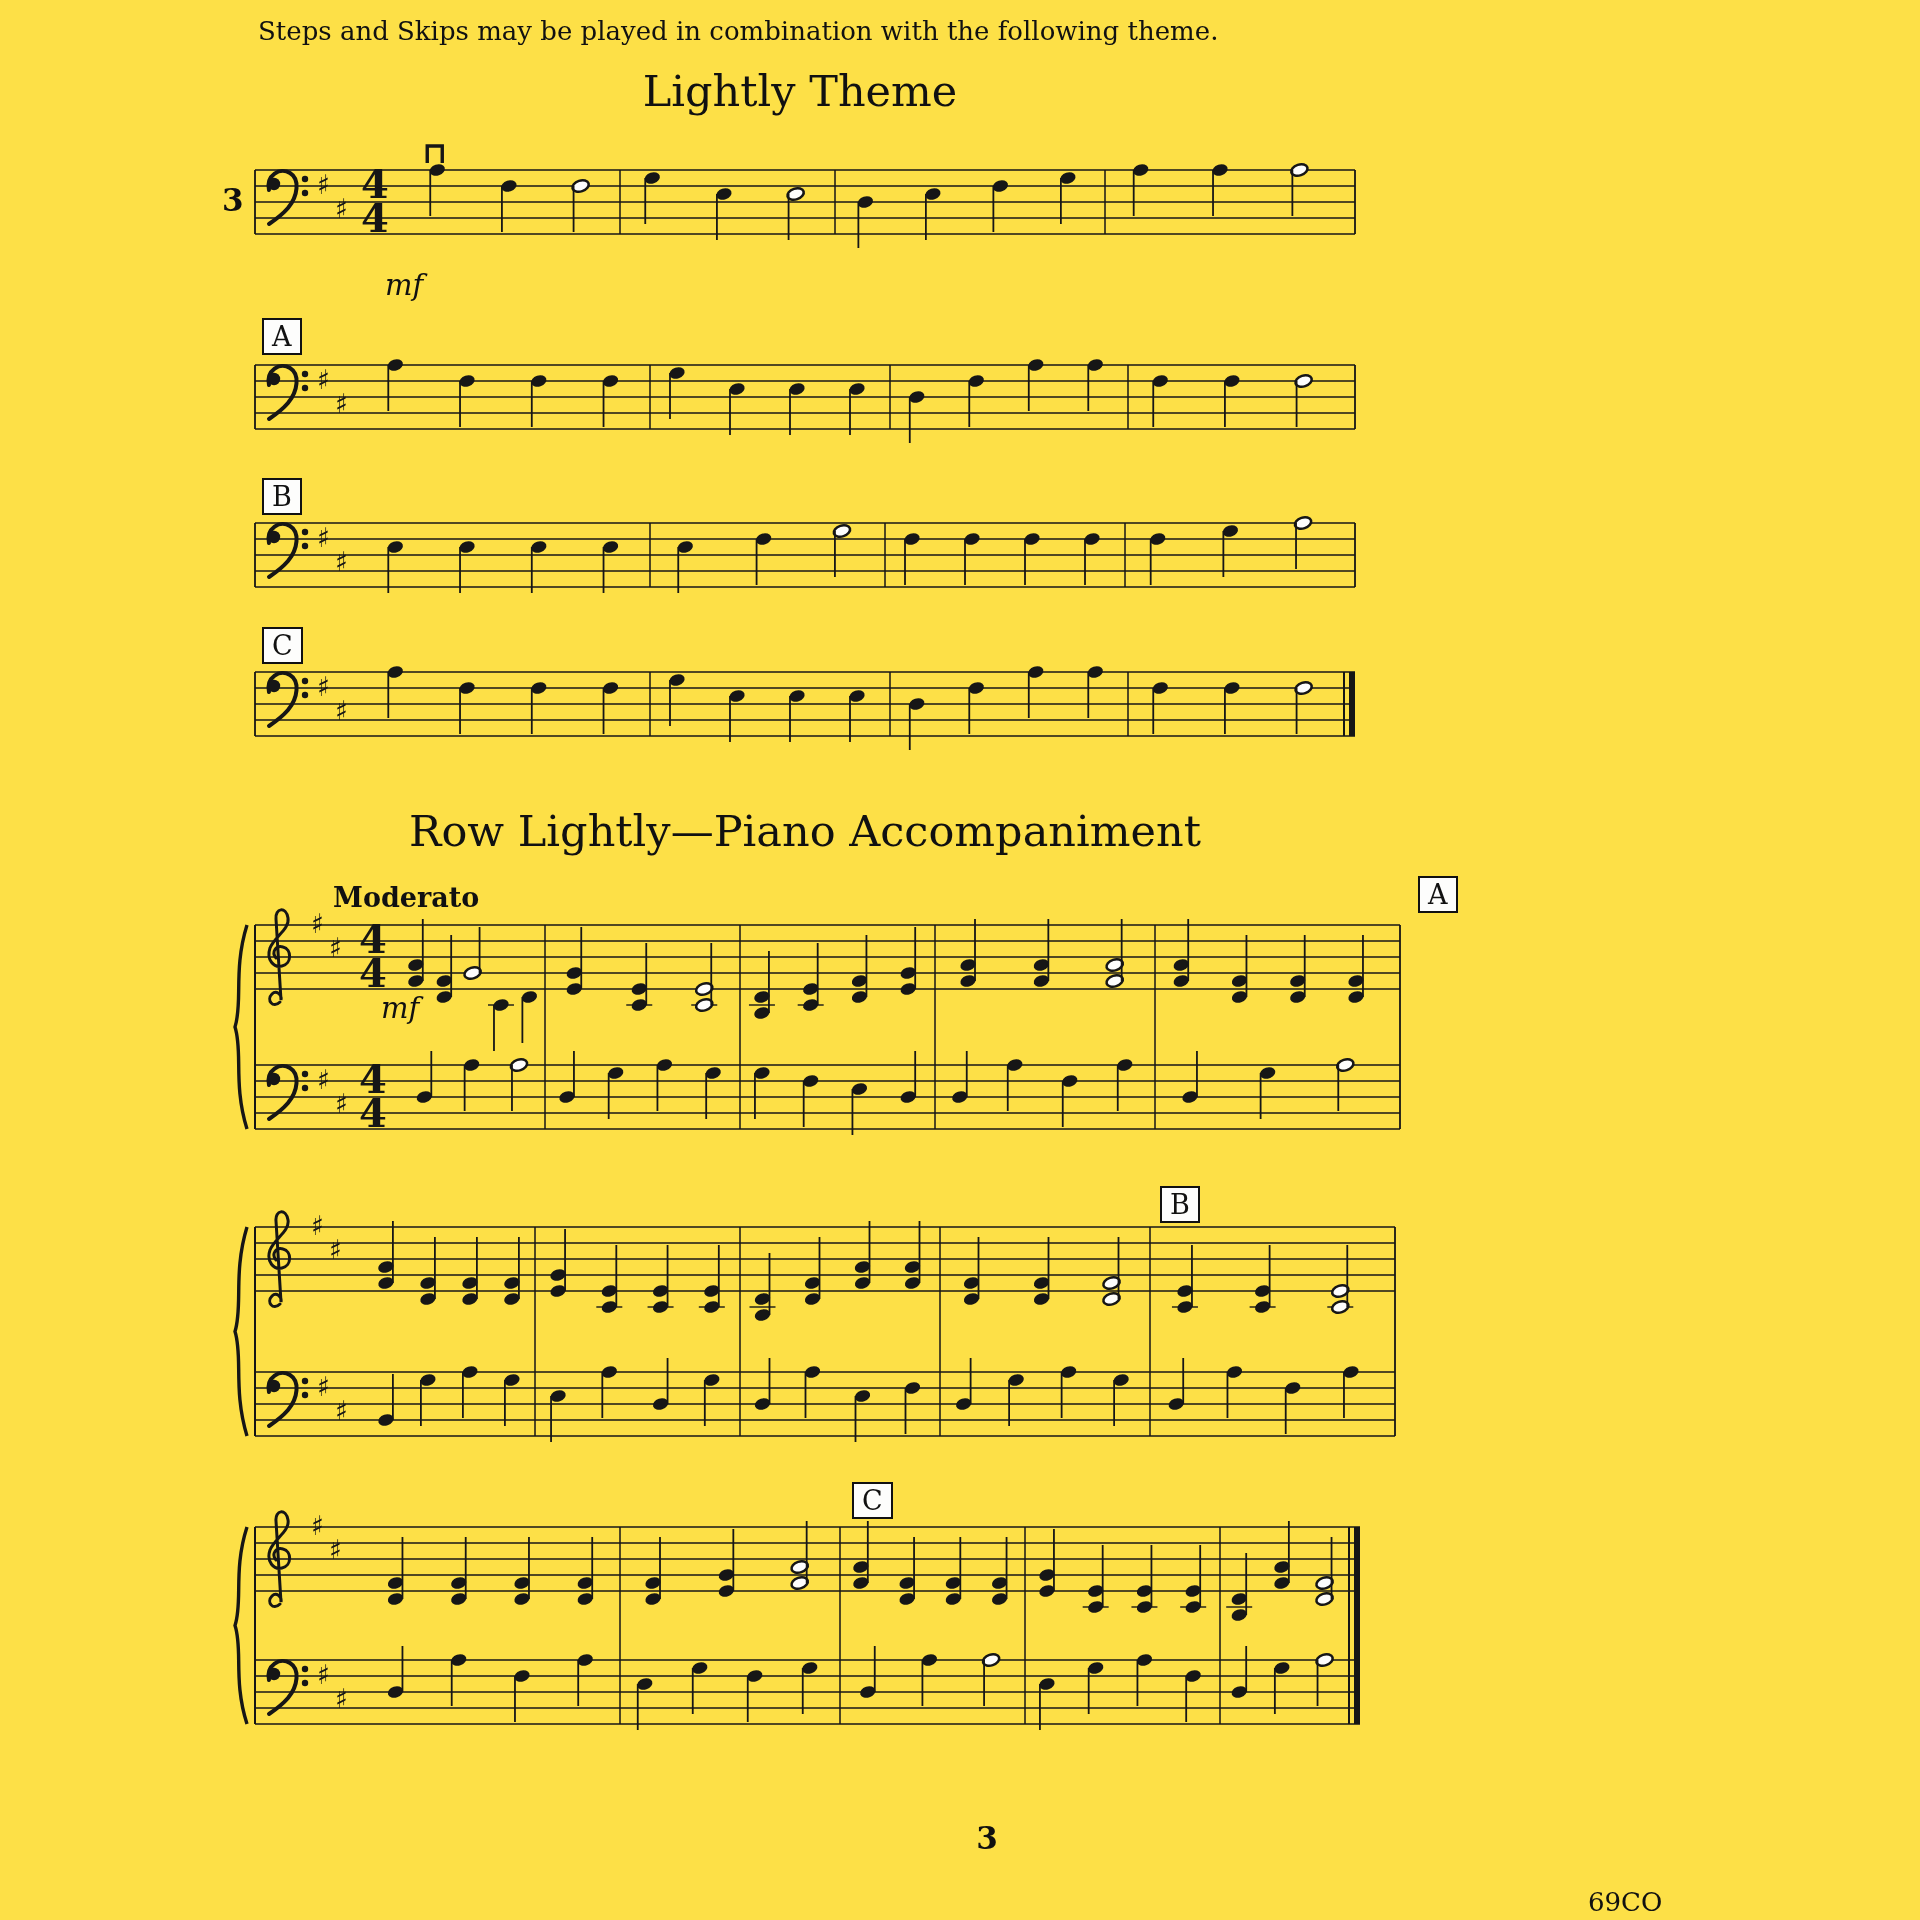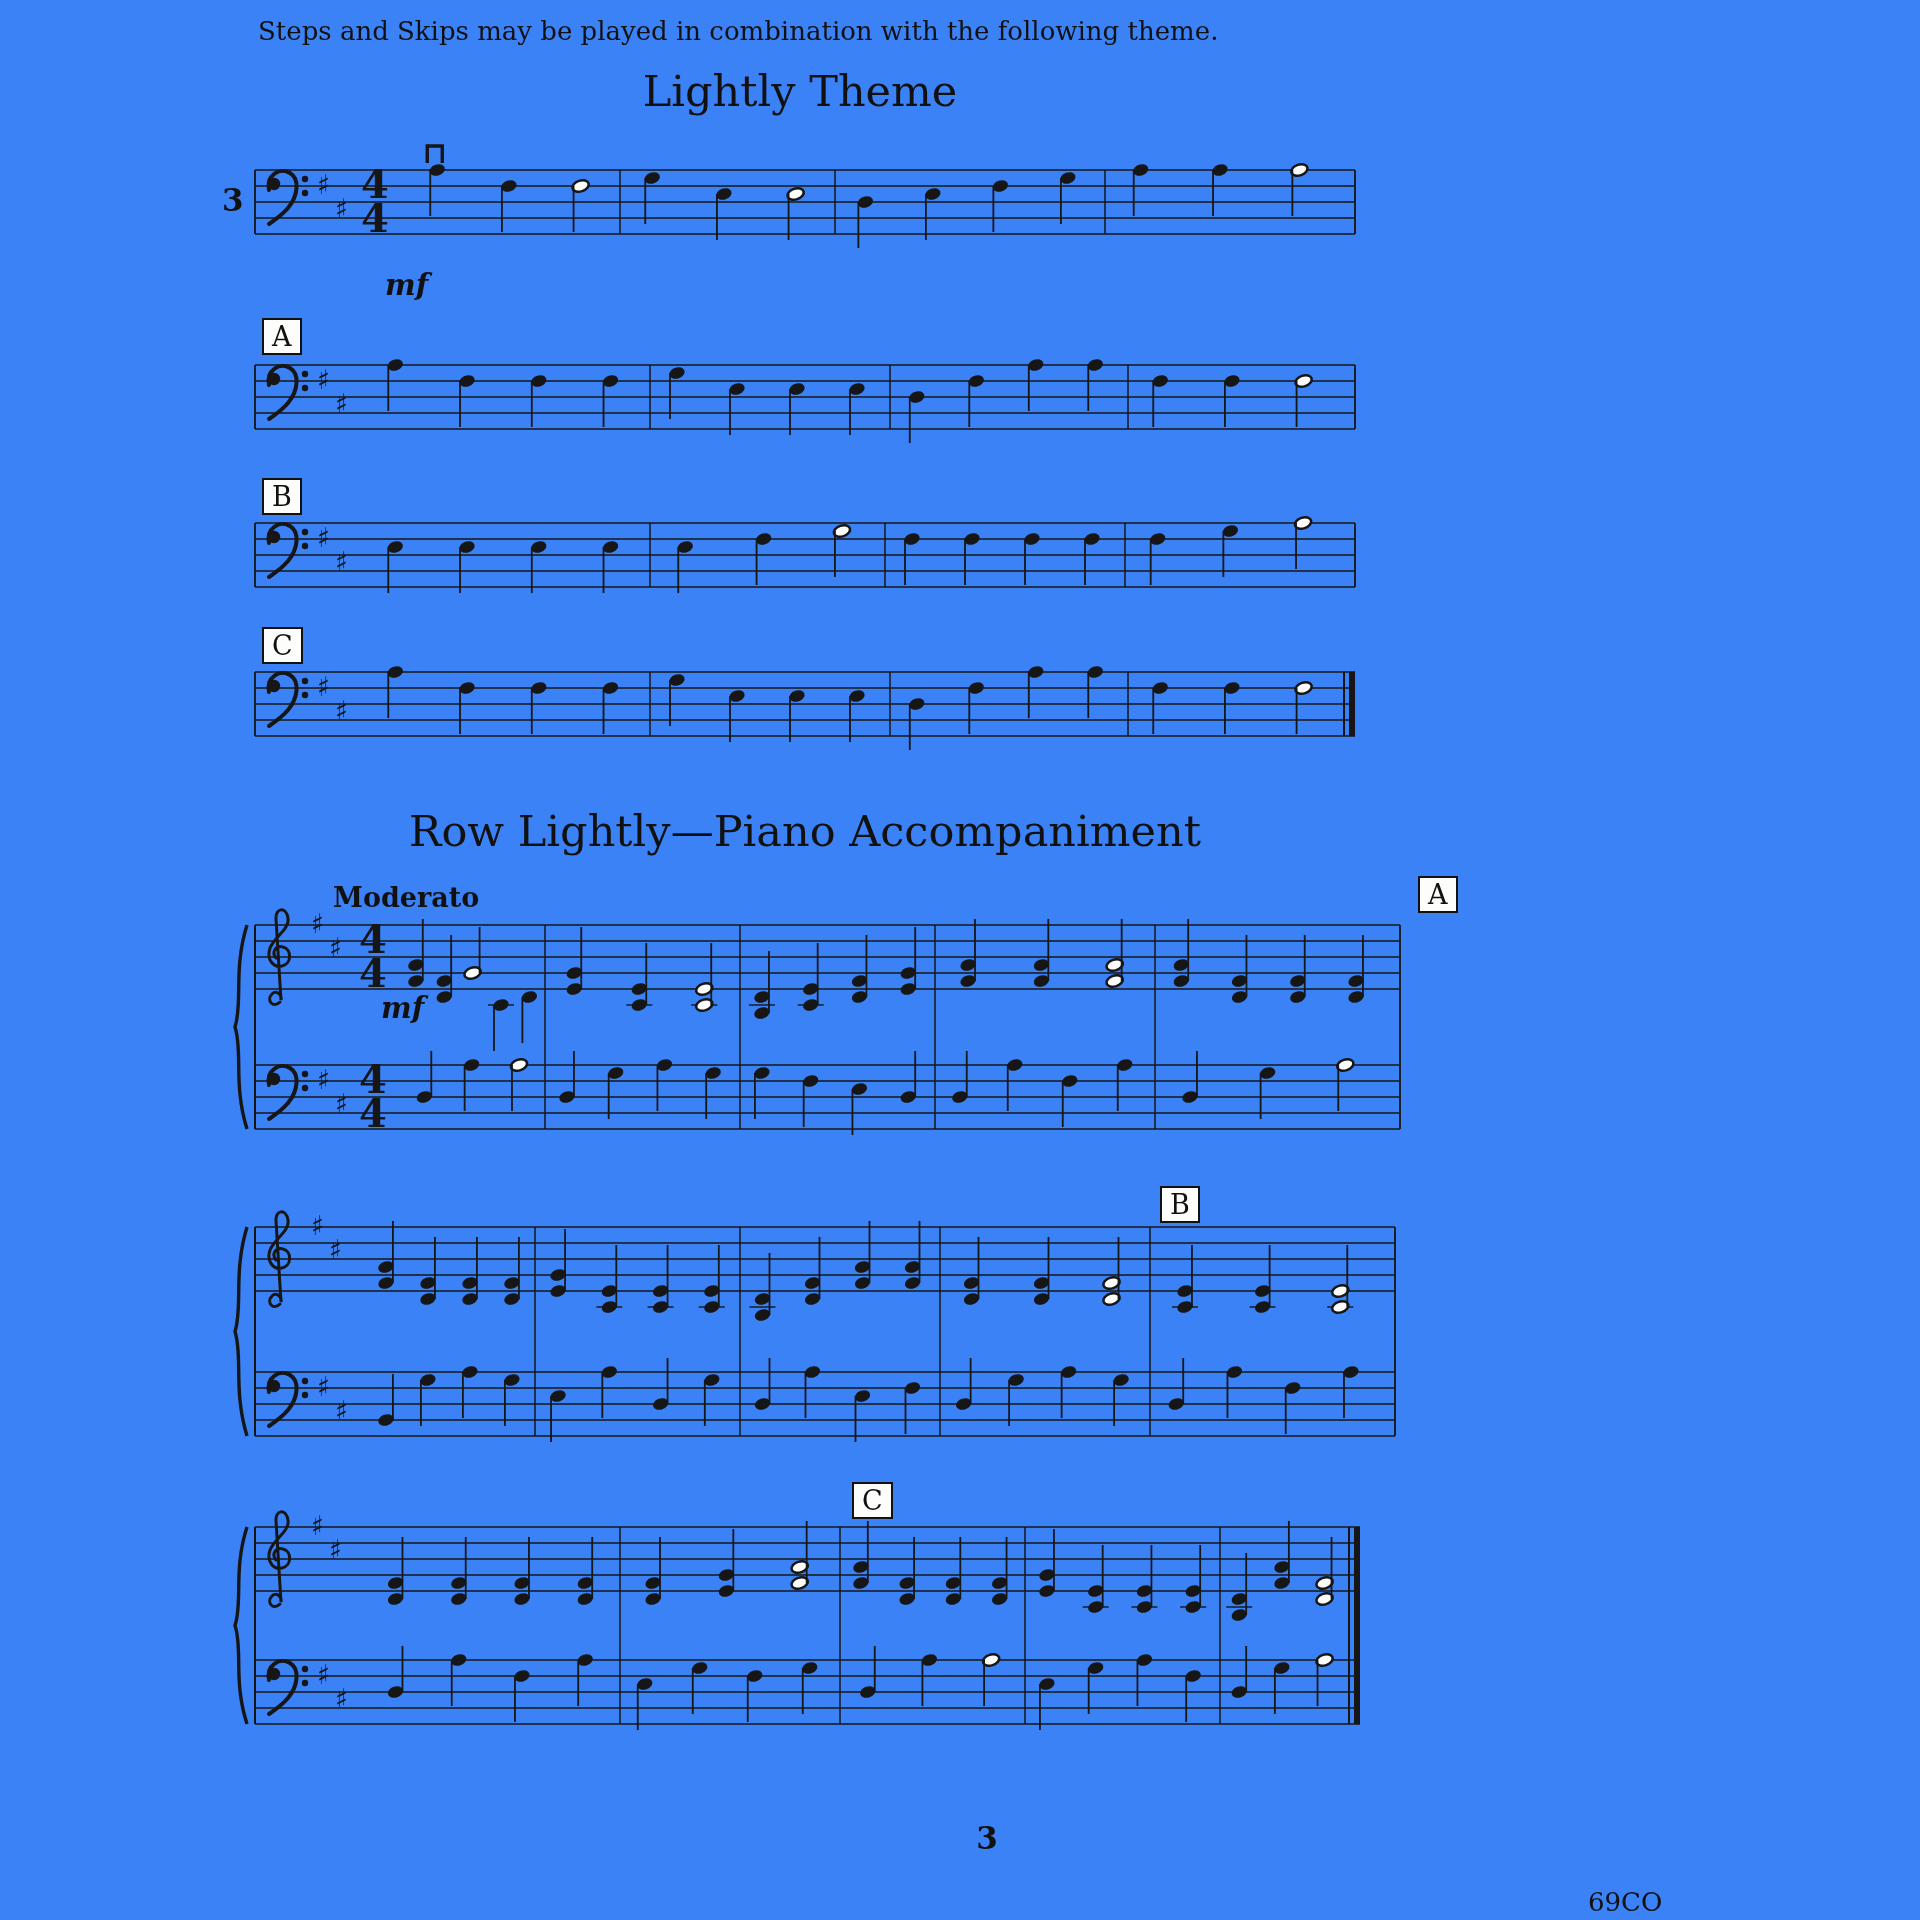--- a/index.html
+++ b/index.html
@@ -1,23 +1,23 @@
 <!DOCTYPE html>
 <html><head>
 <meta charset="utf-8">
 <style>
   html,body{margin:0;padding:0;background:#e8e8e8;}
-  #page{position:relative;width:1920px;height:1920px;background:#3b82f6;color:#111;
+  #page{position:relative;width:1920px;height:1920px;background:#fde047;color:#111;
         font-family:"DejaVu Serif","Liberation Serif",serif;overflow:hidden;}
   #score{position:absolute;left:0;top:0;}
   .abs{position:absolute;white-space:nowrap;}
   .header-note{font-size:26px;}
   .big-title{font-size:43px;transform:translateX(-50%);}
   .tempo{font-size:27px;font-weight:bold;}
-  .dyn{font-size:29px;font-weight:bold;font-style:italic;font-family:"DejaVu Serif","Liberation Serif",serif;}
+  .dyn{font-size:29px;font-weight:normal;font-style:italic;font-family:"DejaVu Serif","Liberation Serif",serif;}
   .rehearsal{font-size:27px;border:2px solid #111;padding:1px 8px;background:#fdfdfc;line-height:1.15;}
   .staff-num{font-size:31px;font-weight:bold;}
   .page-num{font-size:31px;font-weight:bold;transform:translateX(-50%);}
   .catalog{font-size:26px;margin-top:19px;}
 </style>
 </head>
 <body>
 
 <div id="page">
   <div class="abs header-note" style="left:258px;top:16px;">Steps and Skips may be played in combination with the following theme.</div>

